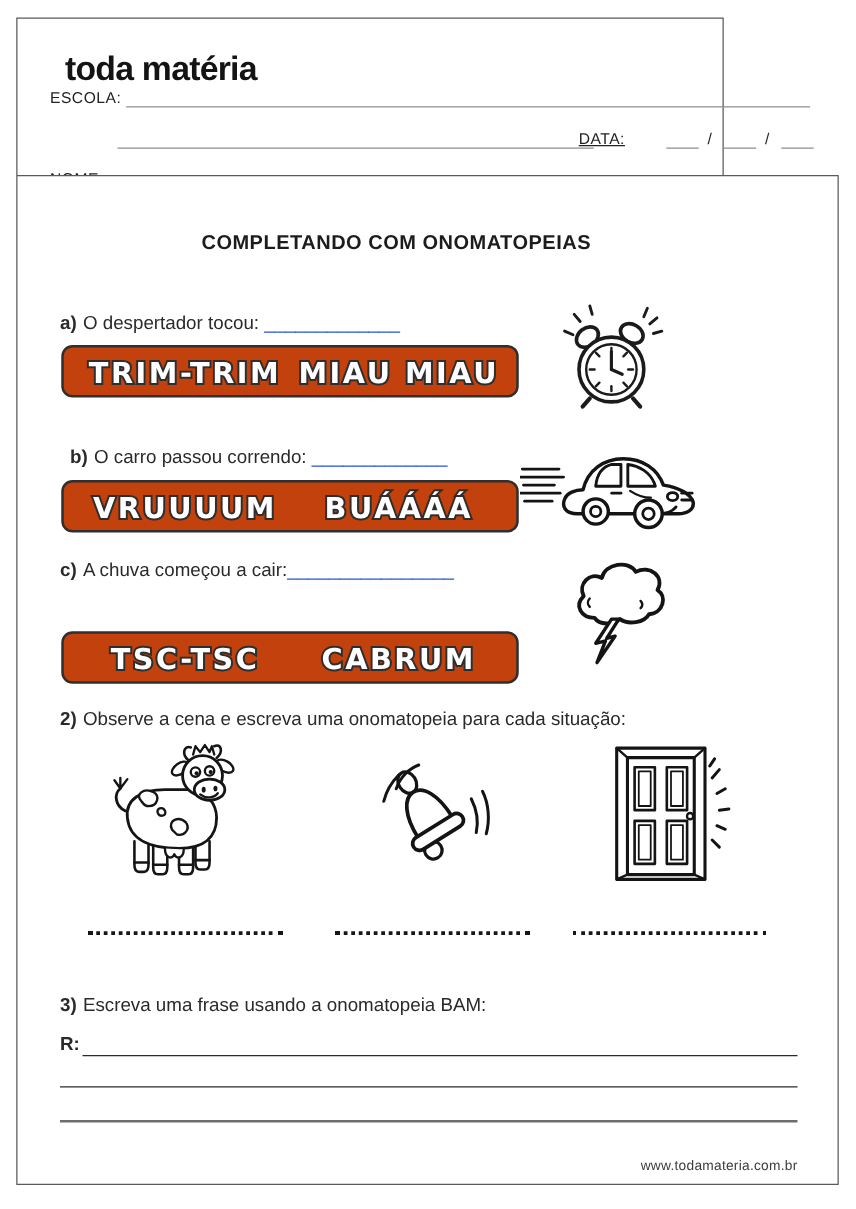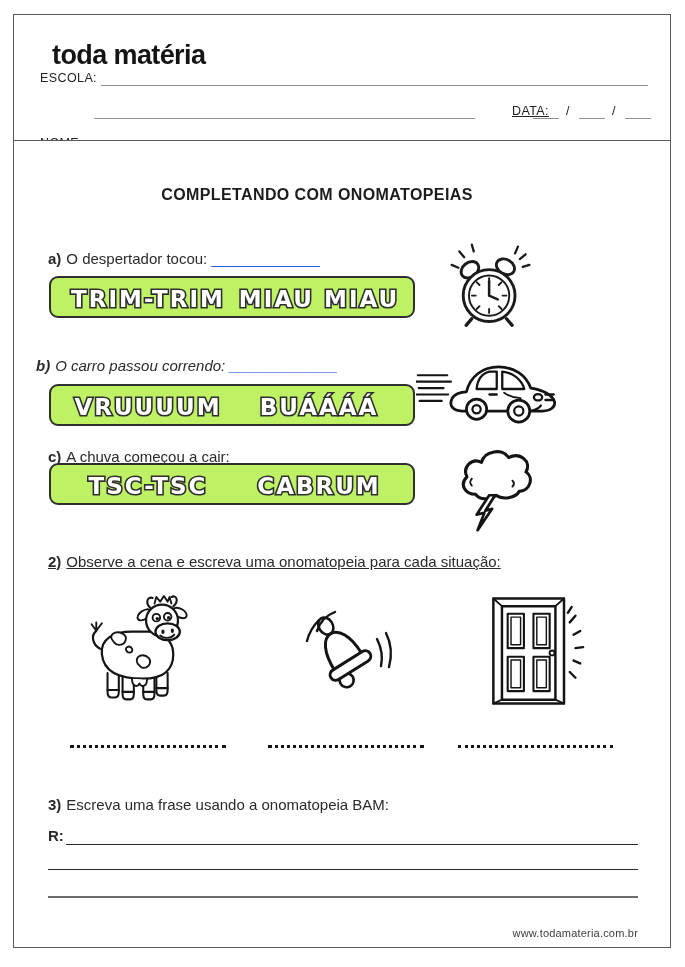--- a/index.html
+++ b/index.html
@@ -1,38 +1,38 @@
 <!DOCTYPE html>
 <html><head>
 <meta charset="utf-8">
 <style>
   html,body { margin:0; padding:0; background:#fff; }
   #page { position:relative; width:685px; height:967px; background:#fff;
           font-family:"Liberation Sans", sans-serif; color:#232323; overflow:hidden; }
   .box { position:absolute; border:1.6px solid #5a5a5a; background:#fff; box-sizing:border-box; }
-  #header-box { left:13px; top:14px; width:658px; height:127px; }
+  #header-box { left:13px; top:14px; width:566px; height:127px; }
   #main-box   { left:13px; top:140px; width:658px; height:808px; }
 
   .logo { position:absolute; left:38px; top:25px; font-size:27px; font-weight:700;
           letter-spacing:-0.6px; color:#141414; }
 
   .flabel { position:absolute; font-size:12.5px; font-weight:500; letter-spacing:0.4px; color:#222; }
   .uline  { position:absolute; height:0; border-top:1.5px solid #8f8f8f; }
   .slash  { position:absolute; font-size:12.5px; color:#222; }
 
   .title { position:absolute; left:13px; top:186px; width:552px; text-align:center;
            font-size:16px; font-weight:700; letter-spacing:0.4px; color:#1c1c1c;margin-left:28px; }
 
   .qline { position:absolute; font-size:15px; color:#2a2a2a; white-space:nowrap; }
   .qnum  { font-weight:700; margin-right:5px; }
   .blank { color:#1d4ed8; }
 
-  .opt-box { position:absolute; left:49px; width:366px; height:42px; background:#bef264;
+  .opt-box { position:absolute; left:49px; width:366px; height:42px; background:#c2410c;
              border:2px solid #2f2f2f; border-radius:9px; box-sizing:border-box;
-             display:flex; align-items:center; justify-content:space-between; padding:0 10px; }
+             display:flex; align-items:flex-start; justify-content:space-between; padding:0 10px; }
   .bubble { display:block; }
   .bubble text { font-family:"DejaVu Sans", sans-serif; font-weight:700; font-size:23px;
                  letter-spacing:2px; fill:#ffffff; stroke:#2e2e2e; stroke-width:3.2px;
                  paint-order:stroke; }
 
   .dotline { position:absolute; top:737px; height:8px; border-bottom:3.4px dotted #161616; }
   .ansline { position:absolute; height:0; }
   svg.illus { position:absolute; }
 
   .footer { position:absolute; left:398px; top:927px; width:240px; text-align:right;
@@ -45,21 +45,21 @@
 
   <div id="header-box" class="box">
     <div class="logo">toda matéria</div>
   </div>
   <span class="flabel" style="left:40px; top:71px;">ESCOLA:</span>
   <div class="uline" style="left:101px; top:85px; width:547px;"></div>
 
   <span class="flabel" style="left:40px; top:104px;margin-top:32px;">NOME:</span>
   <div class="uline" style="left:94px; top:118px; width:381px;"></div>
 
-  <span class="flabel" style="left:512px; top:104px;text-decoration:underline;">DATA:</span>
+  <span class="flabel" style="left:463px; top:104px;text-decoration:underline;">DATA:</span>
   <div class="uline" style="left:533px; top:118px; width:26px;"></div>
   <span class="slash" style="left:566px; top:104px;">/</span>
   <div class="uline" style="left:579px; top:118px; width:26px;"></div>
   <span class="slash" style="left:612px; top:104px;">/</span>
   <div class="uline" style="left:625px; top:118px; width:26px;"></div>
 
   <div id="main-box" class="box"></div>
 
   <div class="title">COMPLETANDO COM ONOMATOPEIAS</div>
 
@@ -98,21 +98,21 @@
           <path d="M47,78 L47,74"></path>
           <path d="M34,74 L37,71"></path>
         <path d="M29,60 L33,60"></path>
           <path d="M34,46 L37,49"></path>
       </g>
       <path d="M47,60 L47,45" stroke-width="2.6"></path>
       <path d="M47,60 L56,64" stroke-width="2.6"></path>
     </g>
   </svg>
 
-  <div class="qline" style="left:36px; top:357px;font-style:italic;">
+  <div class="qline" style="left:56px; top:357px;">
     <span class="qnum">b)</span><span>O carro passou correndo: </span><span class="blank">_____________</span>
   </div>
   <div class="opt-box" style="top:384px;">
     <svg class="bubble" width="175" height="36">
       <text x="87" y="28" text-anchor="middle">VRUUUUM</text>
     </svg>
     <svg class="bubble" width="175" height="36">
       <text x="87" y="28" text-anchor="middle">BUÁÁÁÁ</text>
     </svg>
   </div>
@@ -138,39 +138,39 @@
       <circle cx="66" cy="62" r="11" fill="#fff"></circle>
       <circle cx="66" cy="62" r="4.5" fill="#fff" stroke-width="2.4"></circle>
       <circle cx="112" cy="64" r="12" fill="#fff"></circle>
       <circle cx="112" cy="64" r="5" fill="#fff" stroke-width="2.4"></circle>
     </g>
   </svg>
 
   <div class="qline" style="left:48px; top:448px;text-align:center;">
     <span class="qnum">c)</span><span>A chuva começou a cair:</span><span class="blank">________________</span>
   </div>
-  <div class="opt-box" style="top:463px;">
+  <div class="opt-box" style="top:505px;">
     <svg class="bubble" width="175" height="36">
       <text x="87" y="28" text-anchor="middle">TSC-TSC</text>
     </svg>
     <svg class="bubble" width="175" height="36">
       <text x="87" y="28" text-anchor="middle">CABRUM</text>
     </svg>
   </div>
 
   <svg class="illus" style="left:452px; top:442px;" width="88" height="92" viewBox="0 0 90 95">
     <g fill="none" stroke="#141414" stroke-width="3.2" stroke-linecap="round" stroke-linejoin="round">
       <path fill="#fff" d="M24,54 C13,54 7,44 15,36 C10,26 20,16 30,21 C33,9 52,6 58,16 C70,10 82,20 76,31 C84,36 81,50 69,51 C65,58 52,60 45,55 C39,60 28,60 24,54 Z"></path>
       <path d="M62,40 C64,42 64,44 62,46" stroke-width="2"></path>
       <path d="M20,38 C18,40 18,43 20,45" stroke-width="2"></path>
       <path fill="#fff" stroke-width="2.8" d="M38,55 L25,75 L33,73 L26,91 L41,69 L34,71 L44,55 Z"></path>
     </g>
   </svg>
 
-  <div class="qline" style="left:48px; top:553px;text-decoration:underline;">
+  <div class="qline" style="left:48px; top:567px;">
     <span class="qnum">2)</span><span>Observe a cena e escreva uma onomatopeia para cada situação:</span>
   </div>
 
   <svg class="illus" style="left:85px; top:591px;" width="108" height="120" viewBox="0 0 115 125">
     <g fill="none" stroke="#151515" stroke-width="2.4" stroke-linecap="round" stroke-linejoin="round">
       <path d="M16,60 C8,56 6,46 12,41"></path>
       <path d="M12,41 l-5,-7 M12,41 l0,-9 M12,41 l6,-8" stroke-width="2"></path>
       <g stroke-width="2.2">
         <path d="M24,86 L24,106 Q24,112 28,112 L32,112 Q36,112 36,106 L36,86"></path>
         <path d="M24,104 L36,104"></path>

